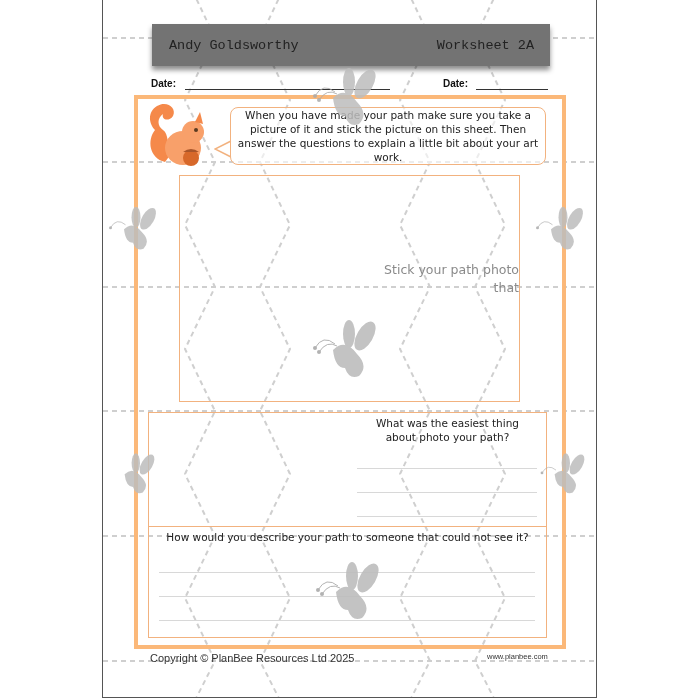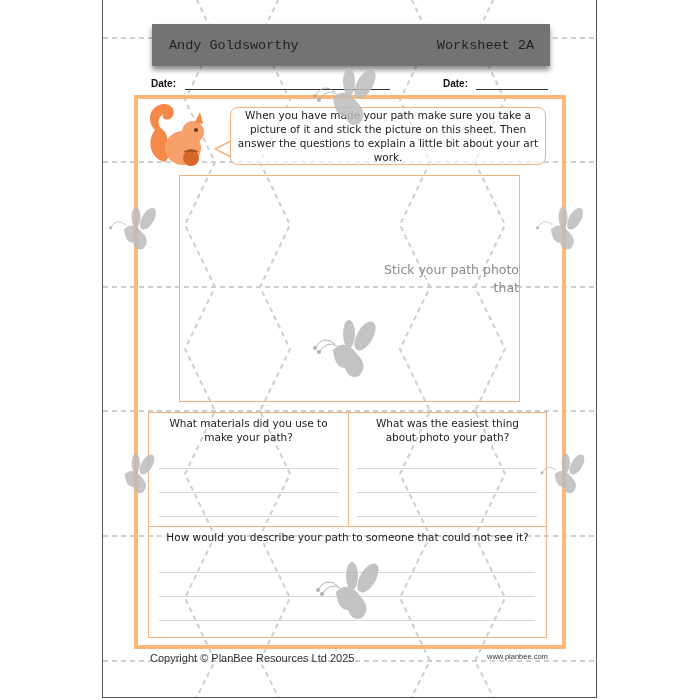--- a/index.html
+++ b/index.html
@@ -88,26 +88,20 @@
 </div>
 
 <div class="photo-box">
   <div class="photo-label">
     <div>Stick your path photo</div>
     <div>that</div>
   </div>
 </div>
 
 <div class="qgrid">
-  <div class="qcell q-left">
-    <div class="qtext" style="padding-left:10px;padding-right:10px;">What materials did you use to make your path?</div>
-    <div class="wline" style="left:10px;width:180px;top:55px;"></div>
-    <div class="wline" style="left:10px;width:180px;top:79px;"></div>
-    <div class="wline" style="left:10px;width:180px;top:103px;"></div>
-  </div>
   <div class="qcell q-right">
     <div class="qtext" style="padding-left:14px;padding-right:14px;">What was the easiest thing about photo your path?</div>
     <div class="wline" style="left:8px;width:180px;top:55px;"></div>
     <div class="wline" style="left:8px;width:180px;top:79px;"></div>
     <div class="wline" style="left:8px;width:180px;top:103px;"></div>
   </div>
   <div class="qcell q-bottom">
     <div class="qtext">How would you describe your path to someone that could not see it?</div>
     <div class="wline" style="left:10px;width:376px;top:45px;"></div>
     <div class="wline" style="left:10px;width:376px;top:69px;"></div>

